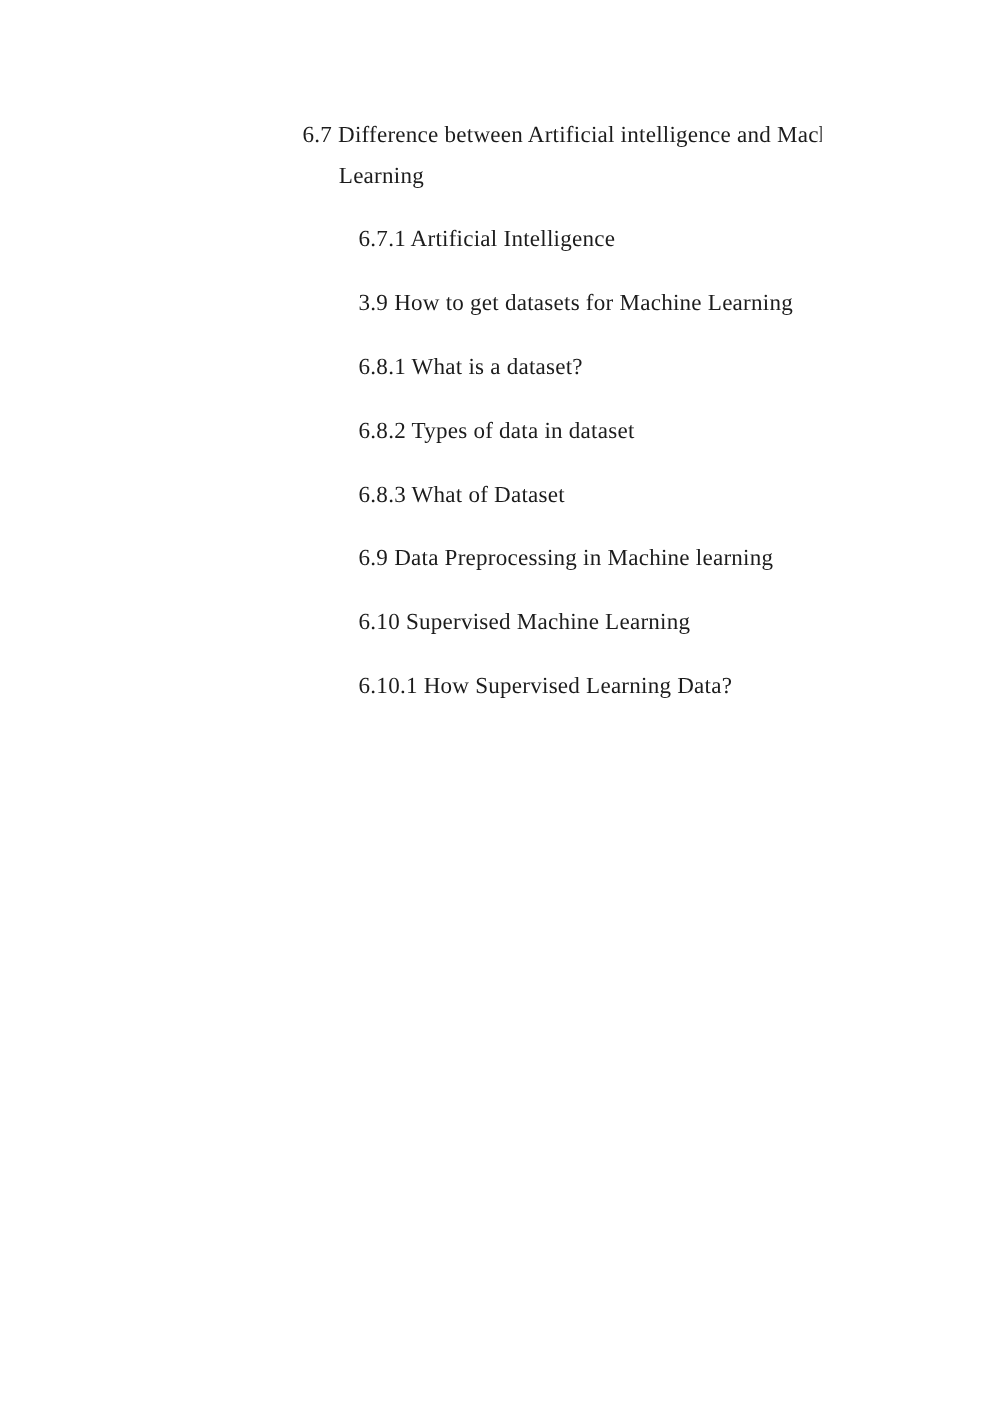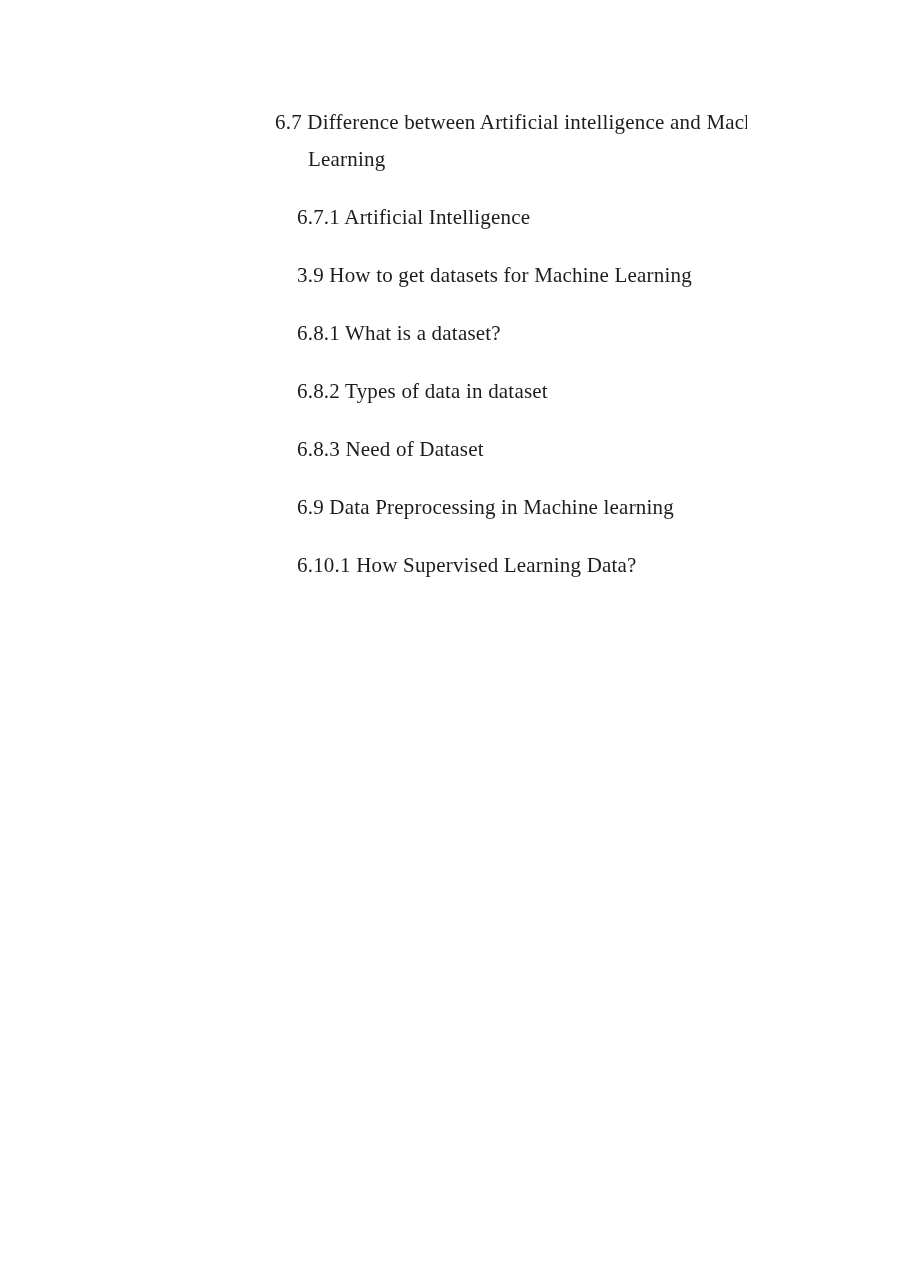--- a/index.html
+++ b/index.html
@@ -31,21 +31,21 @@
     letter-spacing: 0.2px;
   }
   
   .toc-entry.level-1 {
     width: 505px;
     padding-left: 33px;
     text-indent: -33px;
   }
   
   .toc-entry.level-2 {
-    margin-left: 22px;
+    margin-left: 51px;
     width: 520px;
   }
   .page-number {
     position: absolute;
     left: 771px;
     top: 1181px;
     width: 40px;
     text-align: center;
     color: #1c1c1c;
     font-size: 20px;
@@ -56,20 +56,21 @@
 <body>
 
 <div class="page">
 
   <div class="toc">
       <div class="toc-entry level-1">6.7 Difference between Artificial intelligence and Machine Learning</div>
       <div class="toc-entry level-2">6.7.1 Artificial Intelligence</div>
       <div class="toc-entry level-2">3.9 How to get datasets for Machine Learning</div>
       <div class="toc-entry level-2">6.8.1 What is a dataset?</div>
       <div class="toc-entry level-2">6.8.2 Types of data in dataset</div>
-      <div class="toc-entry level-2">6.8.3 Need of Dataset</div>
+      <div class="toc-entry level-2">6.8.3 What of Dataset</div>
       <div class="toc-entry level-2">6.9 Data Preprocessing in Machine learning</div>
+      <div class="toc-entry level-2">6.10 Supervised Machine Learning</div>
       <div class="toc-entry level-2">6.10.1 How Supervised Learning Data?</div>
     </div>
 
   <div class="page-number">8</div>
 
 </div>
 
 </body></html>

